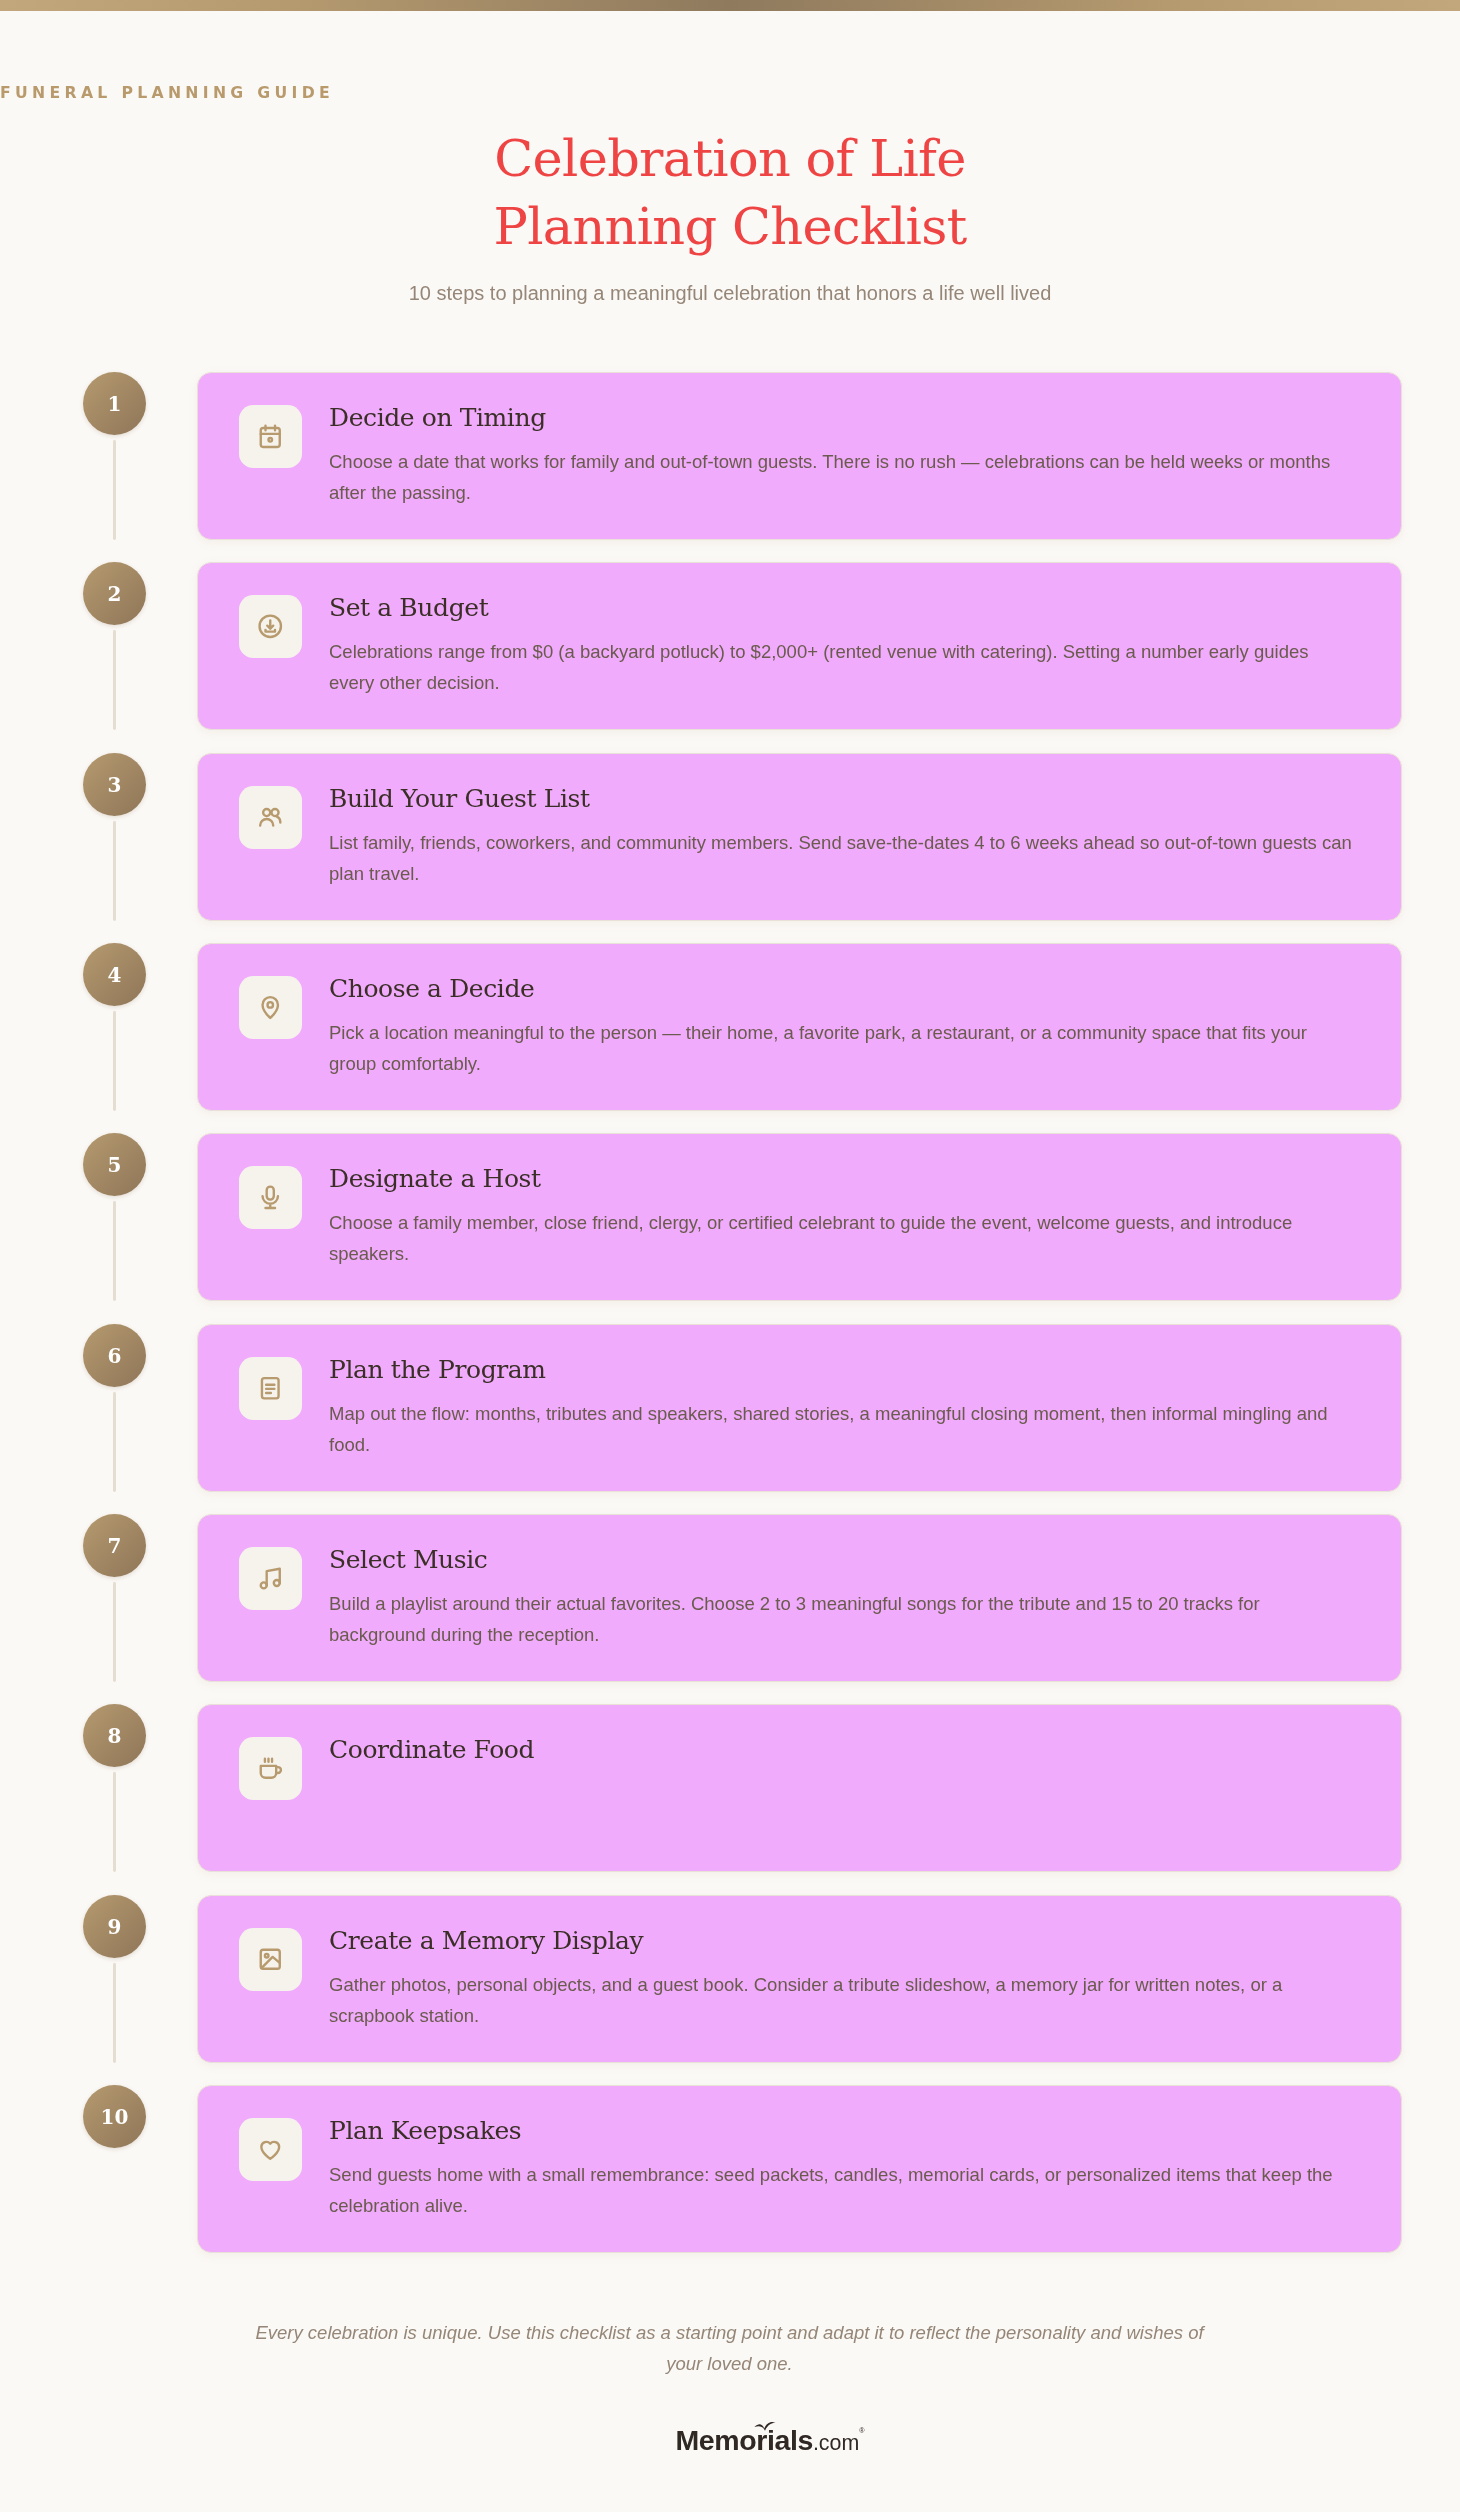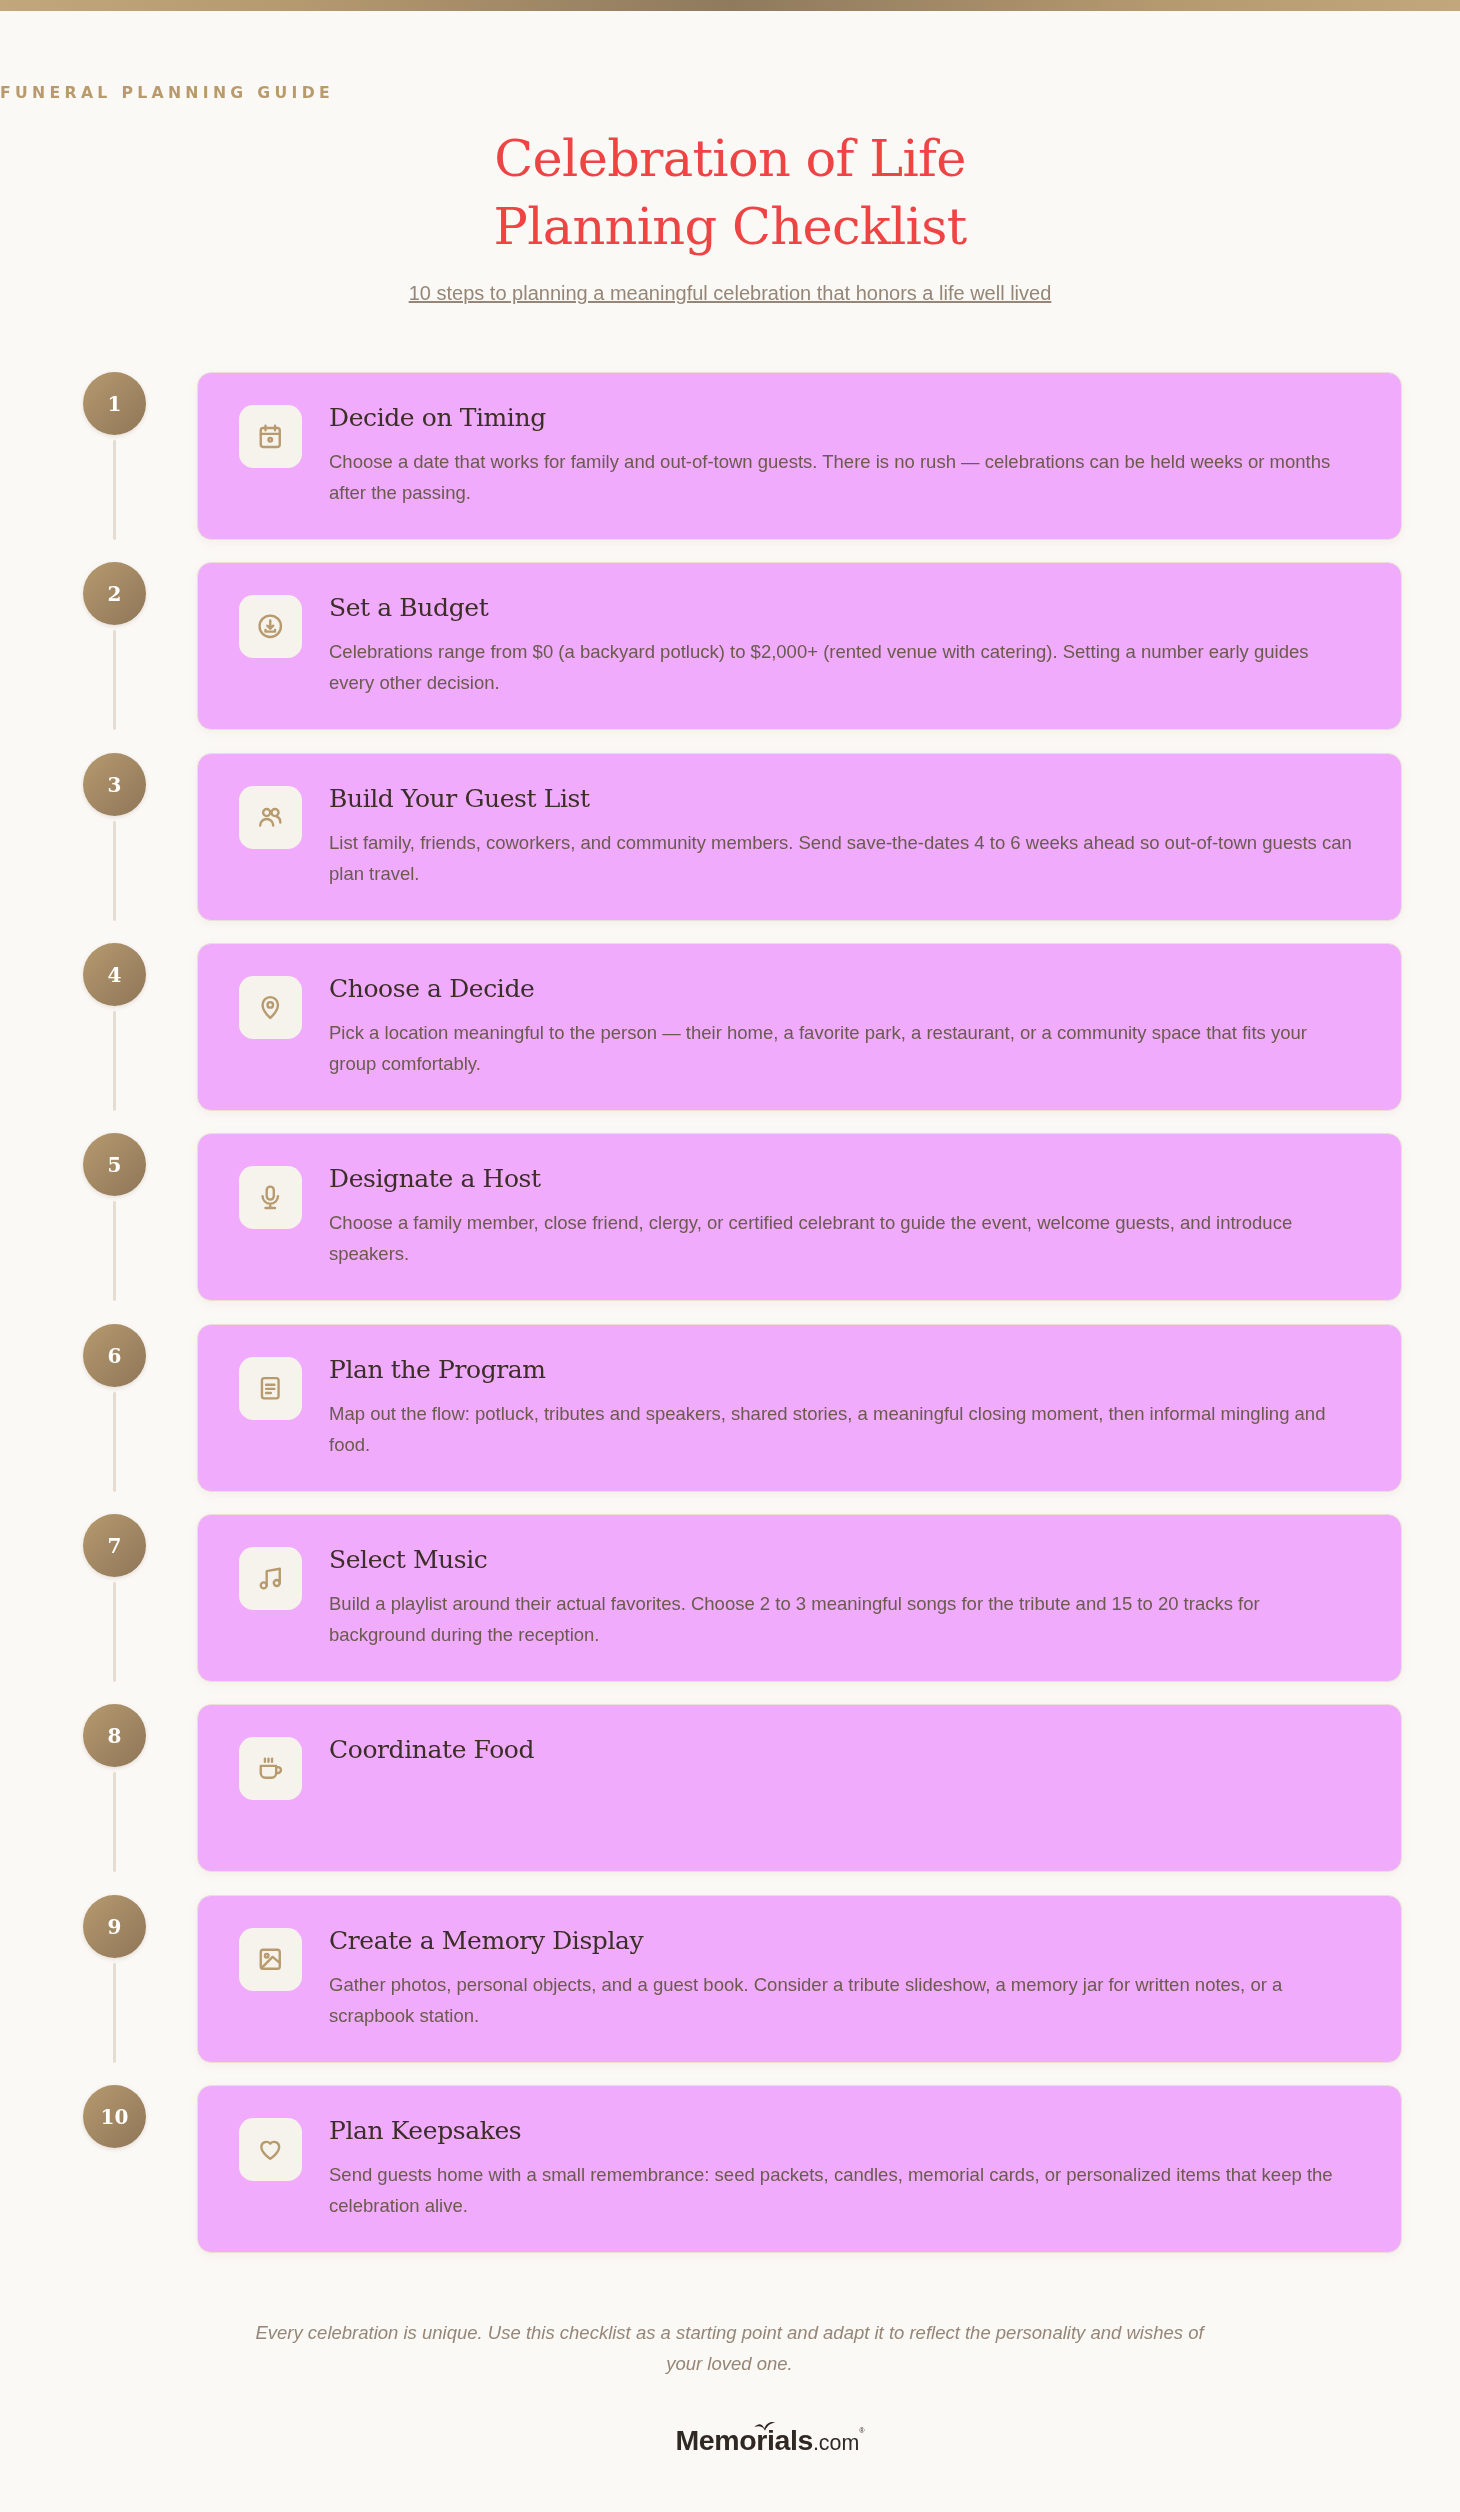--- a/index.html
+++ b/index.html
@@ -5,21 +5,21 @@
   * { box-sizing: border-box; margin: 0; padding: 0; }
   html, body { width: 1460px; background: #fbf9f6; }
   body { font-family: "Liberation Sans", "DejaVu Sans", sans-serif; color: #3a2f27; position: relative; height: 2512px; overflow: hidden; }
   .topbar { position: absolute; left: 0; top: 0; width: 1460px; height: 11.4px;
     background: linear-gradient(90deg, #c3a77c 0%, #b59a6f 20%, #8f7a5e 50%, #b59a6f 80%, #c3a77c 100%); }
   .eyebrow { position: absolute; top: 83px; left: 0; width: 1460px; 
     font-family: "DejaVu Sans", sans-serif; font-weight: bold; font-size: 15.7px; letter-spacing: 4.3px; color: #b99a6c; }
   .title { position: absolute; top: 125px; left: 0; width: 1460px; text-align: center;
     font-family: "DejaVu Serif", "Liberation Serif", serif; font-size: 51px; line-height: 68px; color: #ef4444; font-weight: normal; letter-spacing: -0.7px; }
   .subtitle { position: absolute; top: 282px; left: 0; width: 1460px; text-align: center;
-    font-family: "Liberation Sans", sans-serif; font-size: 20px; color: #958677; text-decoration: underline; }
+    font-family: "Liberation Sans", sans-serif; font-size: 20px; color: #958677; }
 
   .steps { position: absolute; left: 0; top: 372px; width: 1460px; }
   .step { position: absolute; left: 0; width: 1460px; height: 168px; }
   .num { position: absolute; left: 83px; top: 0; width: 63px; height: 63px; border-radius: 50%;
     background: linear-gradient(135deg, #b59a6f 0%, #9e8461 60%, #8f7658 100%);
     color: #fff; font-family: "DejaVu Serif", serif; font-weight: bold; font-size: 20px;
     display: flex; align-items: center; justify-content: center; box-shadow: 0 1.4px 4.3px rgba(120,95,60,0.18); }
   .connector { position: absolute; left: 113px; top: 68px; width: 2.9px; height: 100px; background: #e6ddd2; border-radius: 1.4px; }
   .card { position: absolute; left: 197px; top: 0; width: 1205px; height: 168px; background: #f0abfc;
     border: 1.4px solid #e9e1d7; border-radius: 14.3px; box-shadow: 0 2.9px 10px rgba(150,125,90,0.08); }
@@ -134,21 +134,21 @@
     <div class="num">6</div>
     <div class="connector"></div>
     <div class="card">
       <div class="icon-box">
         <svg viewBox="0 0 24 24">
             <rect x="5" y="3.5" width="14" height="17" rx="2"></rect>
             <path d="M8.5 9h7M8.5 12.5h7M8.5 16h4"></path>
           </svg>
       </div>
       <div class="card-title">Plan the Program</div>
-      <div class="card-desc">Map out the flow: potluck, tributes and speakers, shared stories, a meaningful closing moment, then informal mingling and food.</div>
+      <div class="card-desc">Map out the flow: months, tributes and speakers, shared stories, a meaningful closing moment, then informal mingling and food.</div>
     </div>
   </div>
 
   <div class="step" style="top:1142px">
     <div class="num">7</div>
     <div class="connector"></div>
     <div class="card">
       <div class="icon-box">
         <svg viewBox="0 0 24 24">
             <path d="M9 18V6l11-2v12"></path>

